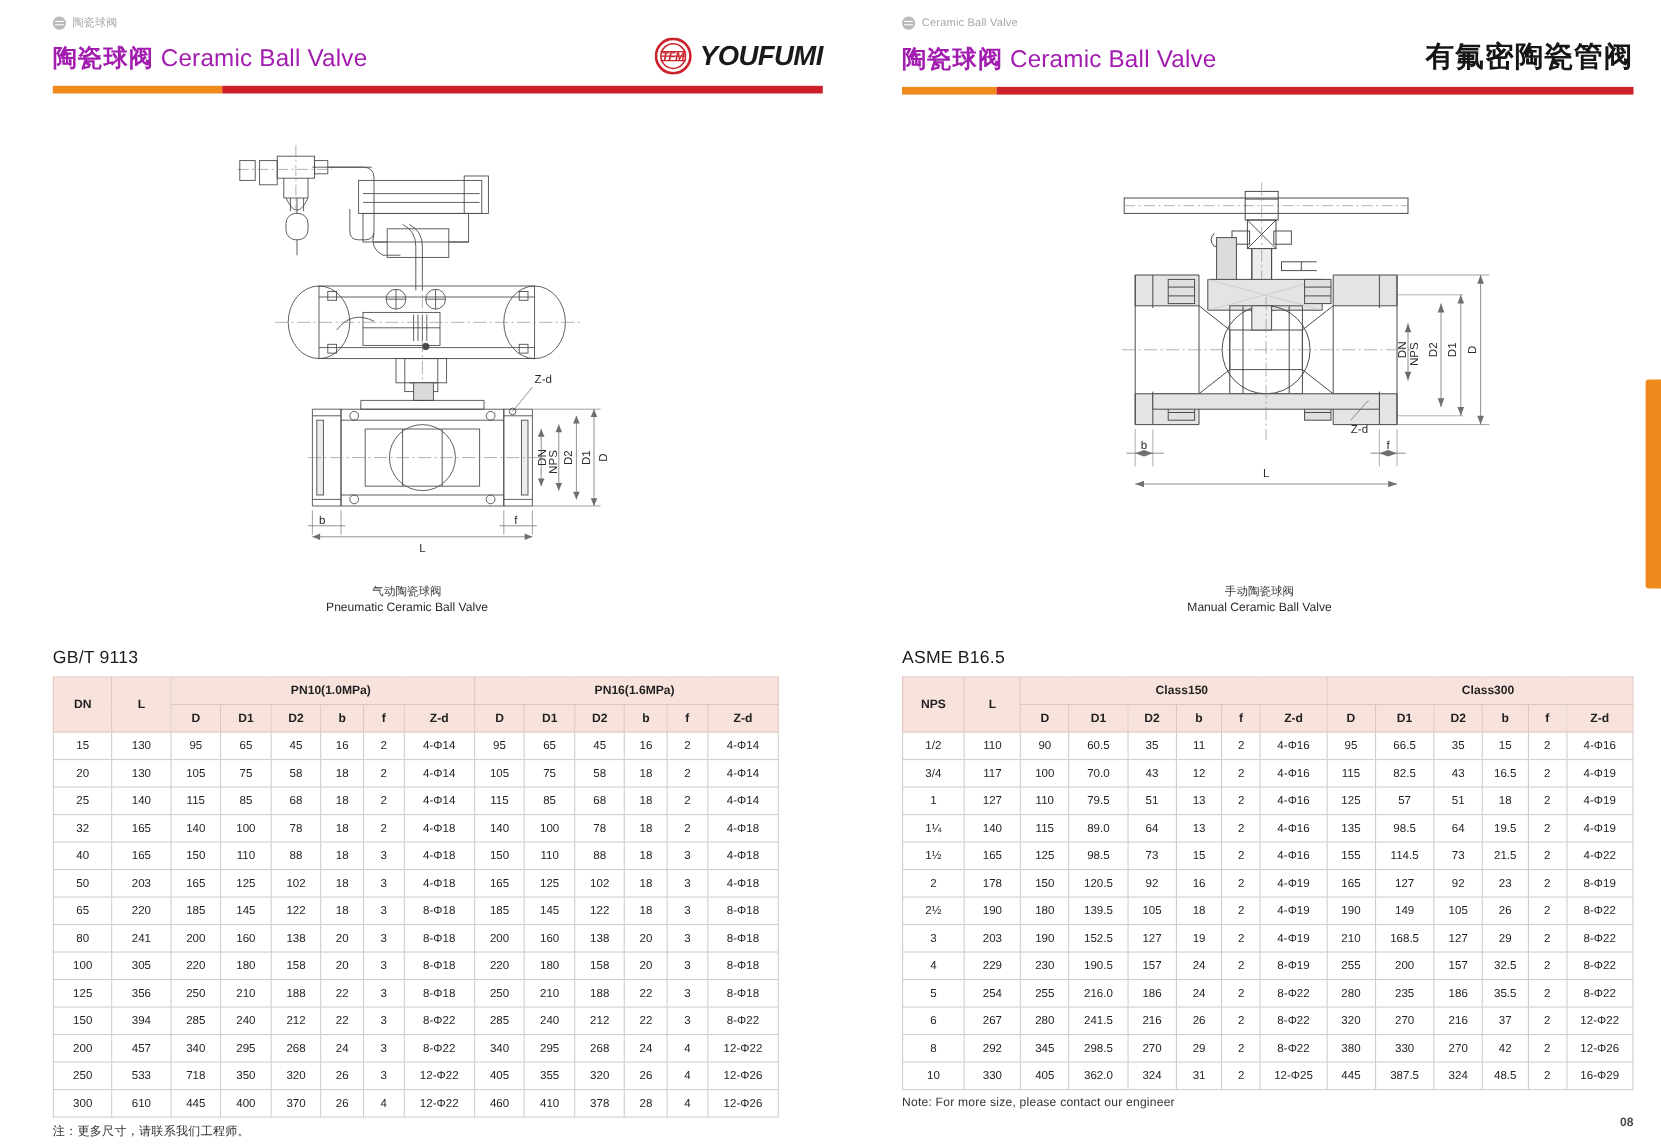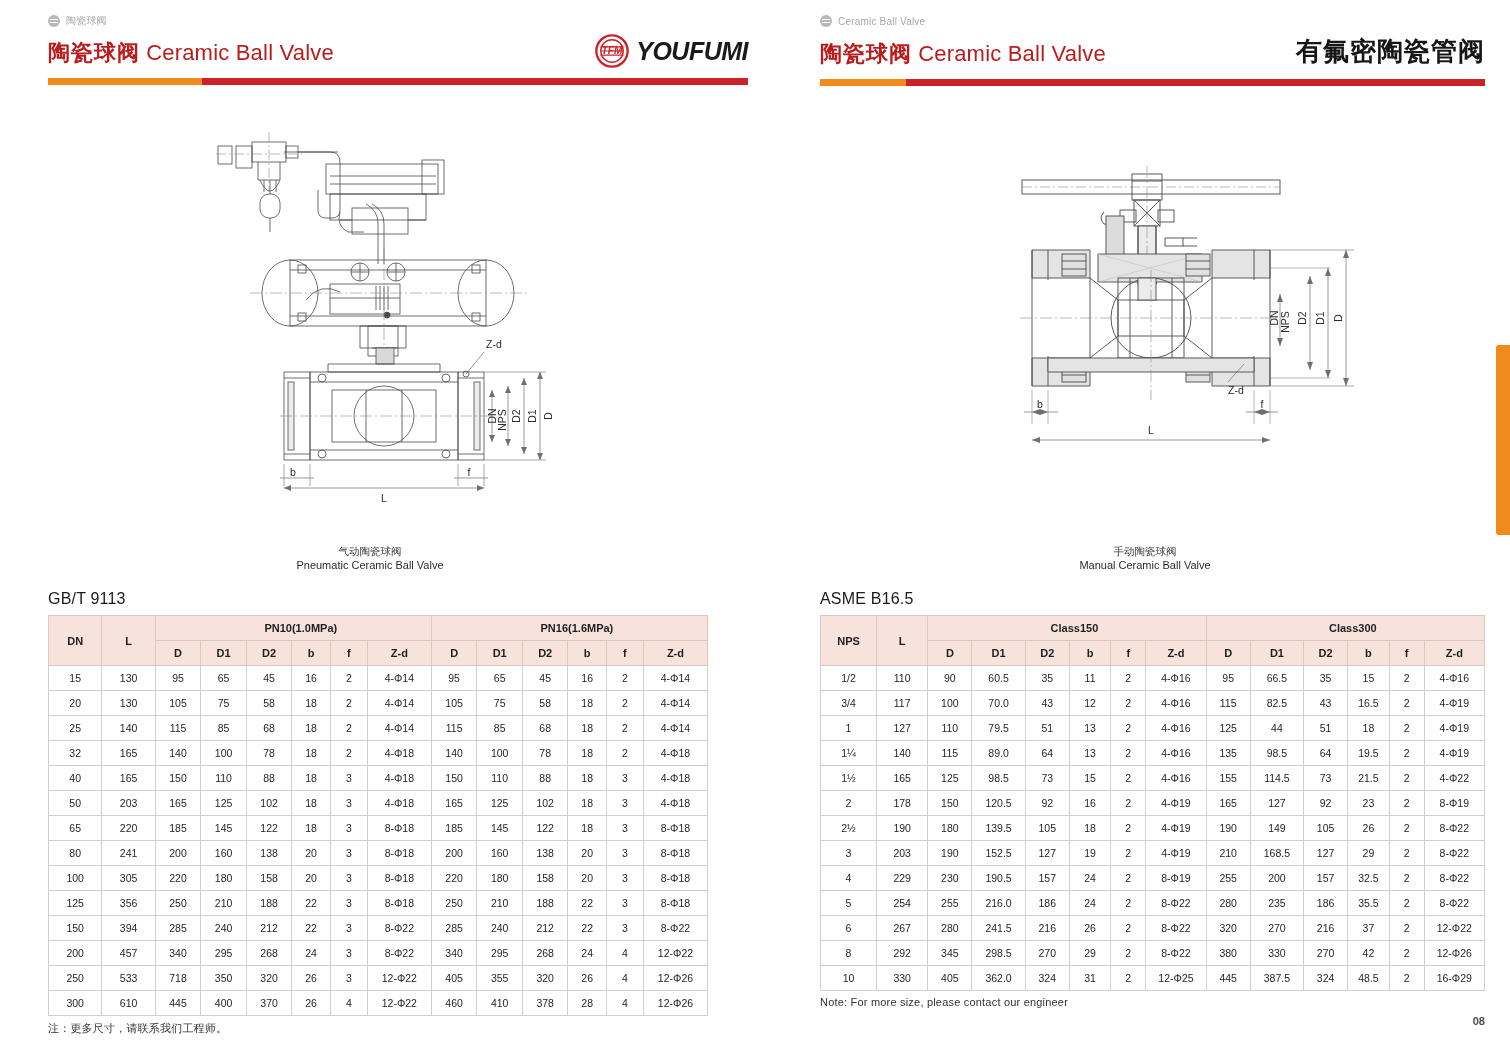--- a/index.html
+++ b/index.html
@@ -22,38 +22,38 @@
     background: #b9b9b9; position: relative; flex: 0 0 auto;
   }
   .mini-icon::before, .mini-icon::after {
     content: ""; position: absolute; left: 2px; right: 2px; height: 1px; background: #fff;
   }
   .mini-icon::before { top: 4px; }
   .mini-icon::after  { top: 7px; }
   .mini-txt { font-size: 10px; color: #a8a8a8; letter-spacing: .2px; white-space: nowrap; }
 
   .hdr-row { display: flex; align-items: flex-end; justify-content: space-between; margin-top: 4px; }
-  .hdr-title { font-size: 22px; color: #b91c1c; white-space: nowrap; }
+  .hdr-title { font-size: 22px; color: #a21caf; white-space: nowrap; }
   .hdr-title .cn { font-weight: bold; letter-spacing: 1px; }
   .hdr-title .en { font-weight: normal; letter-spacing: .2px; }
 
   .hdr-bar { display: flex; height: 7px; margin-top: 10px; }
   .hdr-bar .seg-orange { width: 22%; background: #f08a1c; }
   .hdr-bar .seg-red    { flex: 1; background: #cc2128; }
 
   
   .brand { display: flex; align-items: center; gap: 7px; text-align: right; }
   .brand-mark { width: 34px; height: 34px; position: relative; flex: 0 0 auto; }
   .brand-word { font-size: 25px; font-weight: bold; font-style: italic;
                 color: #1a1a1a; letter-spacing: -.5px; }
   .brand-cn { font-size: 26px; font-weight: bold; color: #161616; letter-spacing: 1px; white-space: nowrap; }
 
   
   .figure { position: relative; }
-  .fig-caption { text-align: center; line-height: 1.35; margin-top: 20px; }
+  .fig-caption { text-align: center; line-height: 1.35; margin-top: 6px; }
   .fig-caption .cn { font-size: 10.5px; color: #3a3a3a; display: block; }
   .fig-caption .en { font-size: 11px; color: #2b2b2b; display: block; }
 
   
   .tbl-title { font-size: 16px; color: #1a1a1a; margin-bottom: 7px; letter-spacing: .2px; }
   table.spec {
     border-collapse: collapse;
     width: 100%;
     table-layout: fixed;
     border: 1px solid #6f6f6f;
@@ -715,21 +715,21 @@
             <tr>
               <td>1</td>
               <td>127</td>
               <td class="outer-sep">110</td>
               <td>79.5</td>
               <td>51</td>
               <td>13</td>
               <td>2</td>
               <td>4-Φ16</td>
               <td class="outer-sep">125</td>
-              <td>44</td>
+              <td>57</td>
               <td>51</td>
               <td>18</td>
               <td>2</td>
               <td>4-Φ19</td>
             </tr>
             <tr>
               <td>1¼</td>
               <td>140</td>
               <td class="outer-sep">115</td>
               <td>89.0</td>

